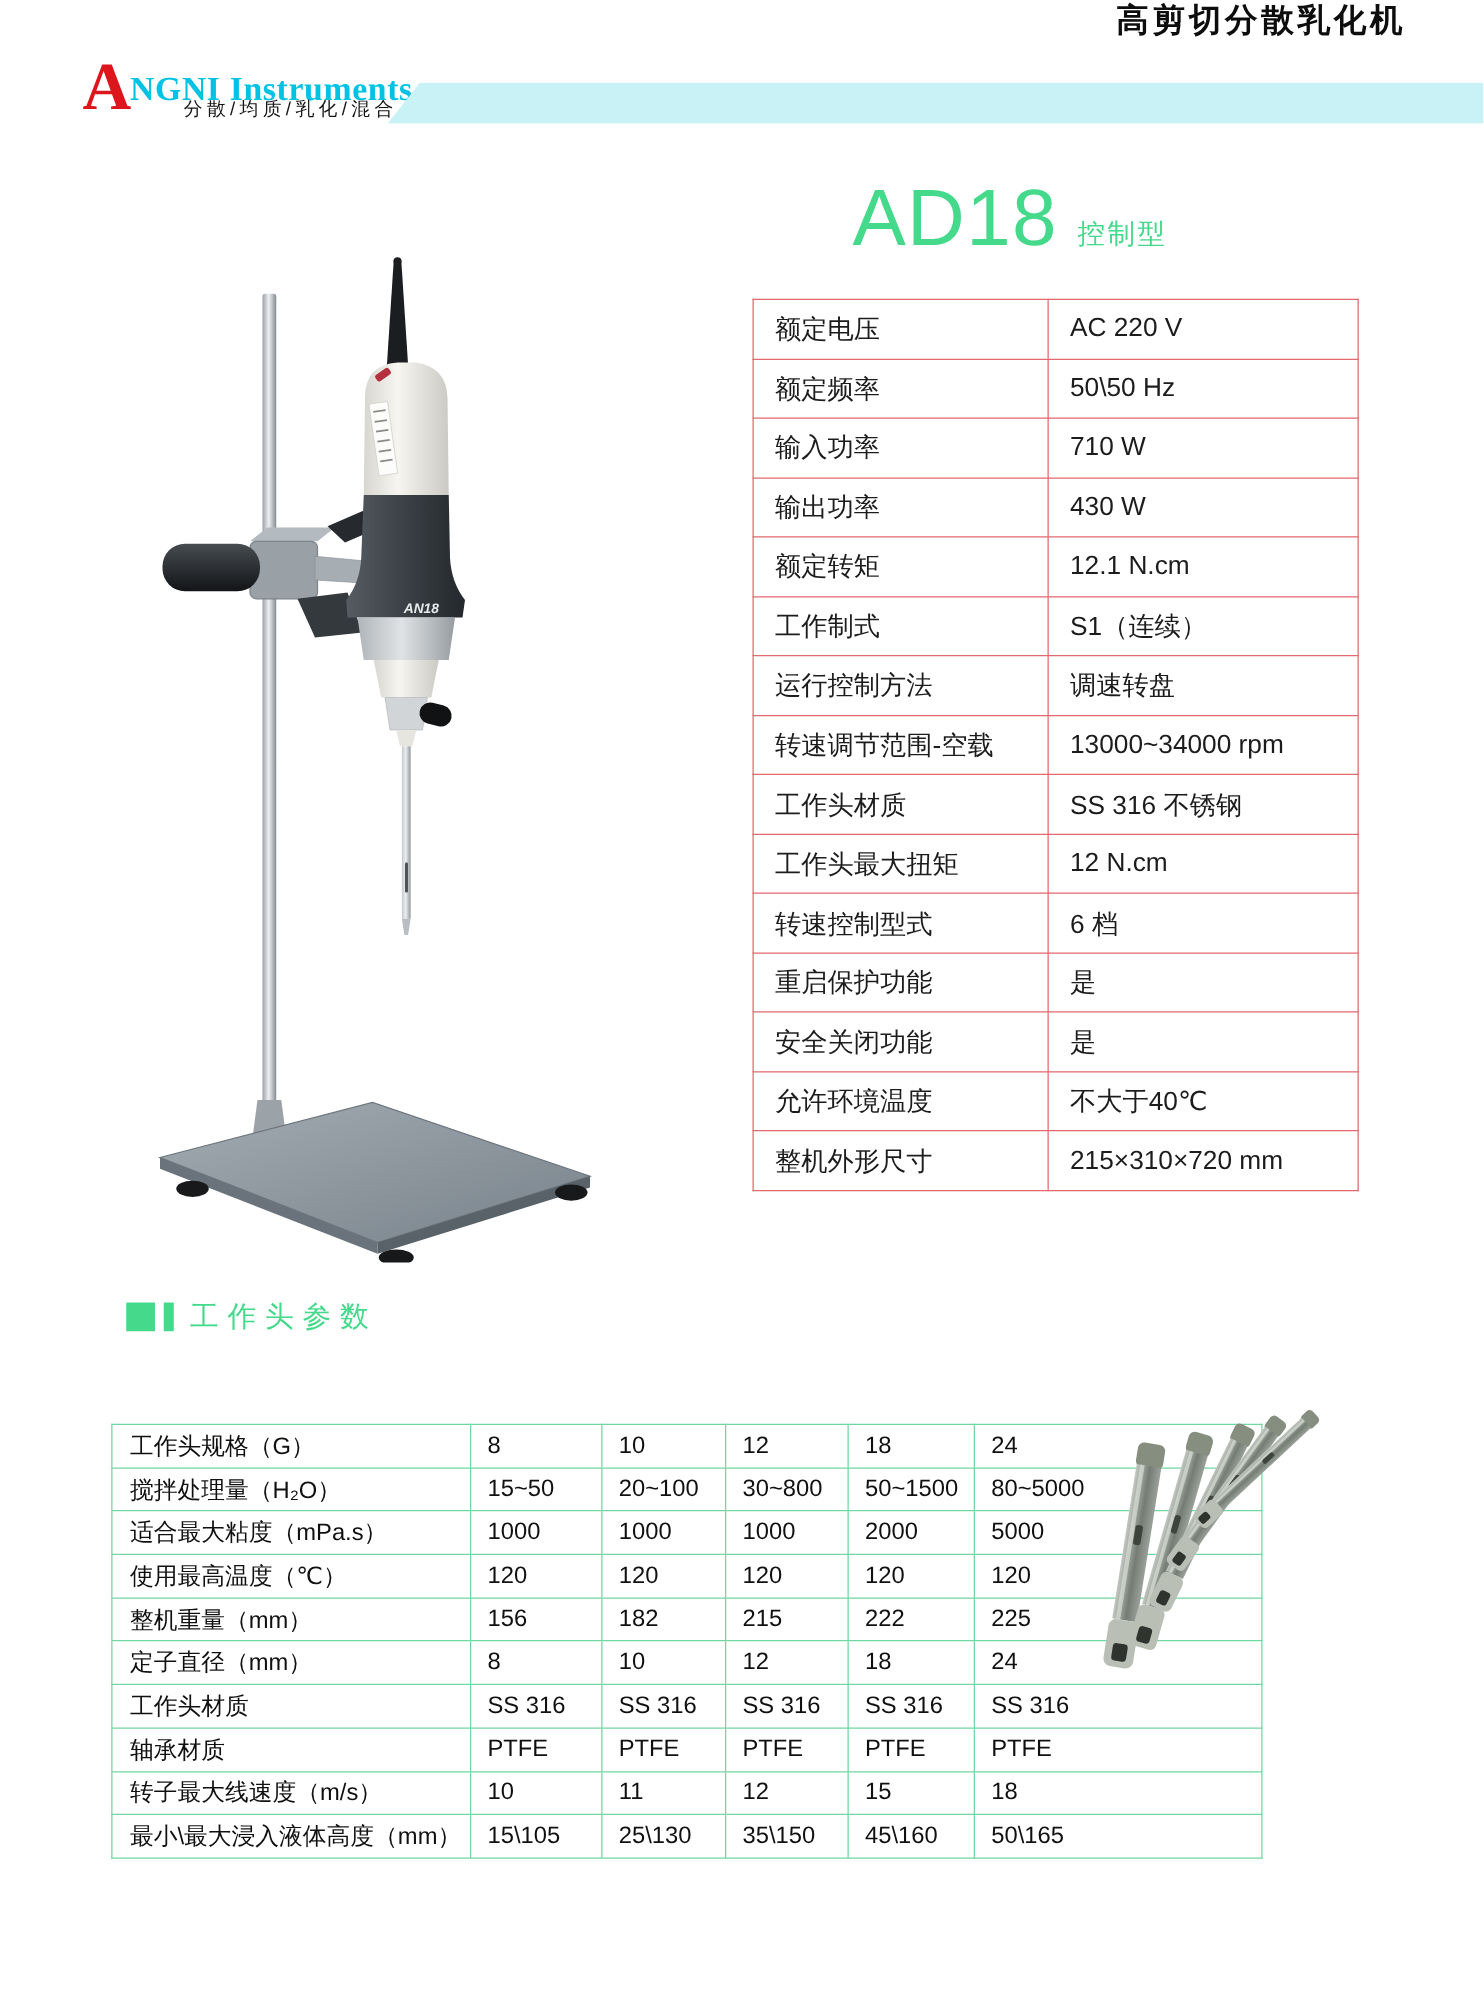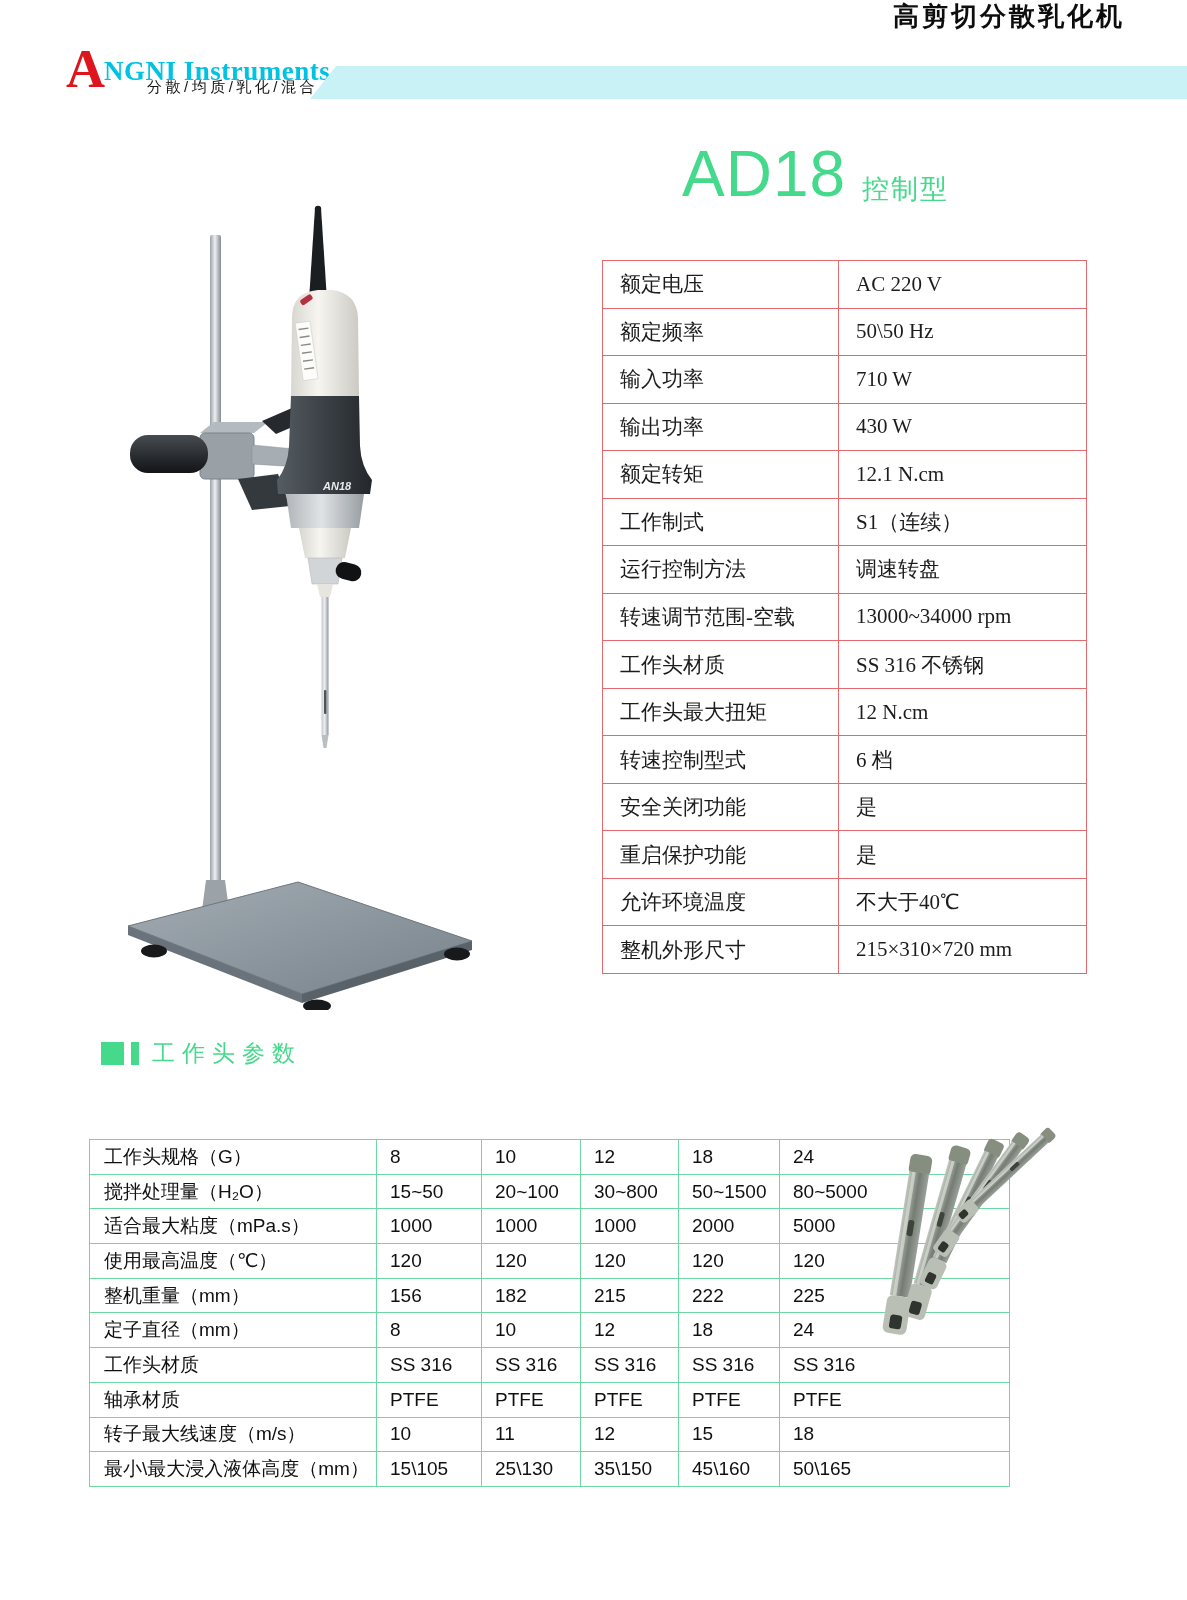--- a/index.html
+++ b/index.html
@@ -15,26 +15,26 @@
           letter-spacing:3.5px;white-space:nowrap;}
   .banner{position:absolute;left:310px;top:66px;width:877px;height:33px;background:#c9f2f7;
           clip-path:polygon(26px 0,100% 0,100% 100%,0 100%);}
   .banner-text{position:absolute;right:62px;top:0;height:33px;line-height:33px;
           font-family:"Liberation Serif",serif;font-weight:bold;font-size:26px;
           letter-spacing:3px;color:#0d0d0d;white-space:nowrap;}
 
   
   .model{position:absolute;left:682px;top:142px;font-size:64px;line-height:1;
          color:#45d98b;letter-spacing:1px;}
-  .model-type{position:absolute;left:862px;top:176px;font-size:27px;line-height:1;
+  .model-type{position:absolute;left:862px;top:176px;font-size:22px;line-height:1;
          color:#45d98b;letter-spacing:2px;}
 
   
-  .spec{position:absolute;left:602px;top:260px;width:485px;height:714px;
-        border-collapse:collapse;table-layout:fixed;font-family:Liberation Serif, serif;}
+  .spec{position:absolute;left:602px;top:239px;width:485px;height:714px;
+        border-collapse:collapse;table-layout:fixed;}
   .spec td{border:1.5px solid #e4686d;font-size:21px;color:#1c1c1c;
         padding:0 4px 0 17px;vertical-align:middle;white-space:nowrap;overflow:hidden;}
 
   
   .section-heading{position:absolute;left:90px;top:1038px;display:flex;align-items:center;padding-left:11px;}
   .sq{width:23px;height:23px;background:#45d98b;}
   .bar{width:8px;height:23px;background:#45d98b;margin-left:7px;}
   .section-label{margin-left:13px;font-size:23px;color:#45d98b;letter-spacing:7px;white-space:nowrap;}
 
   
@@ -185,25 +185,25 @@
         </tr>
     <tr>
           <td class="l">工作头最大扭矩</td>
           <td class="v">12 N.cm</td>
         </tr>
     <tr>
           <td class="l">转速控制型式</td>
           <td class="v">6 档</td>
         </tr>
     <tr>
+          <td class="l">重启保护功能</td>
+          <td class="v">是</td>
+        </tr>
+    <tr>
           <td class="l">安全关闭功能</td>
-          <td class="v">是</td>
-        </tr>
-    <tr>
-          <td class="l">重启保护功能</td>
           <td class="v">是</td>
         </tr>
     <tr>
           <td class="l">允许环境温度</td>
           <td class="v">不大于40℃</td>
         </tr>
     <tr>
           <td class="l">整机外形尺寸</td>
           <td class="v">215×310×720 mm</td>
         </tr>

